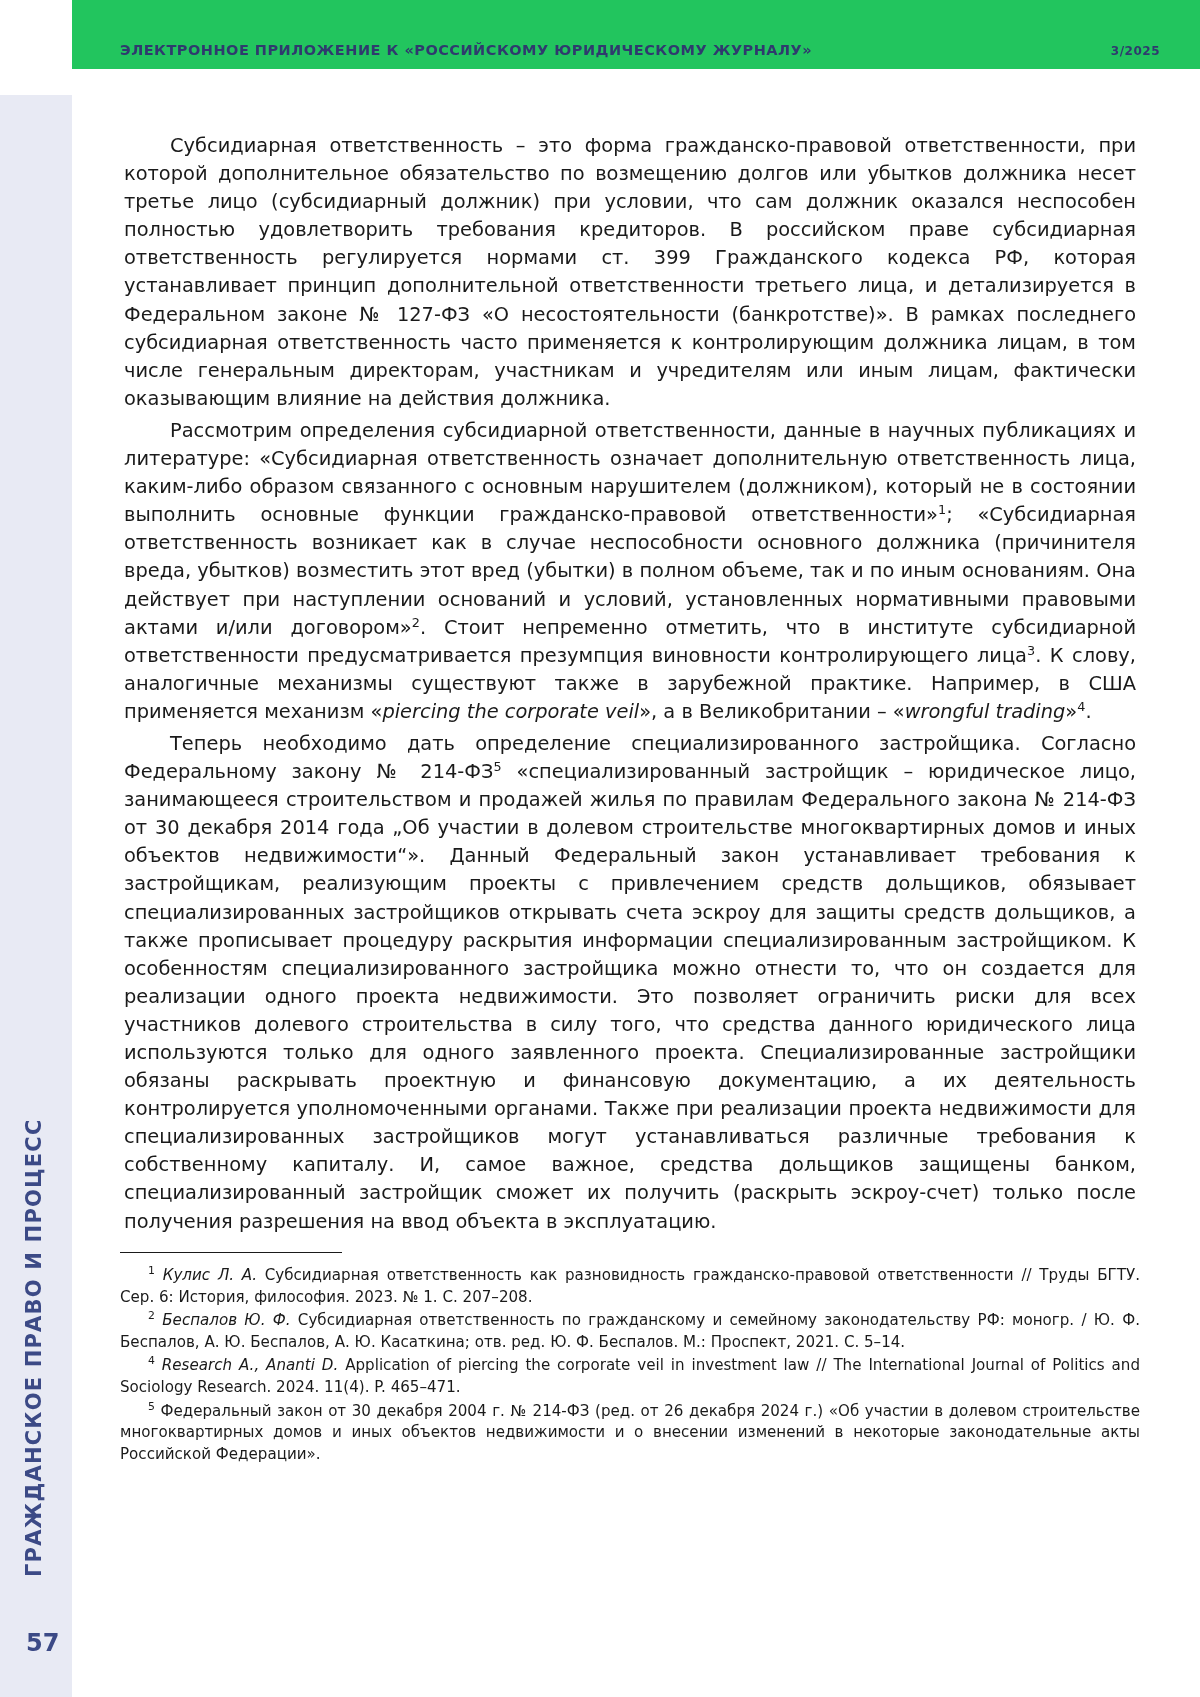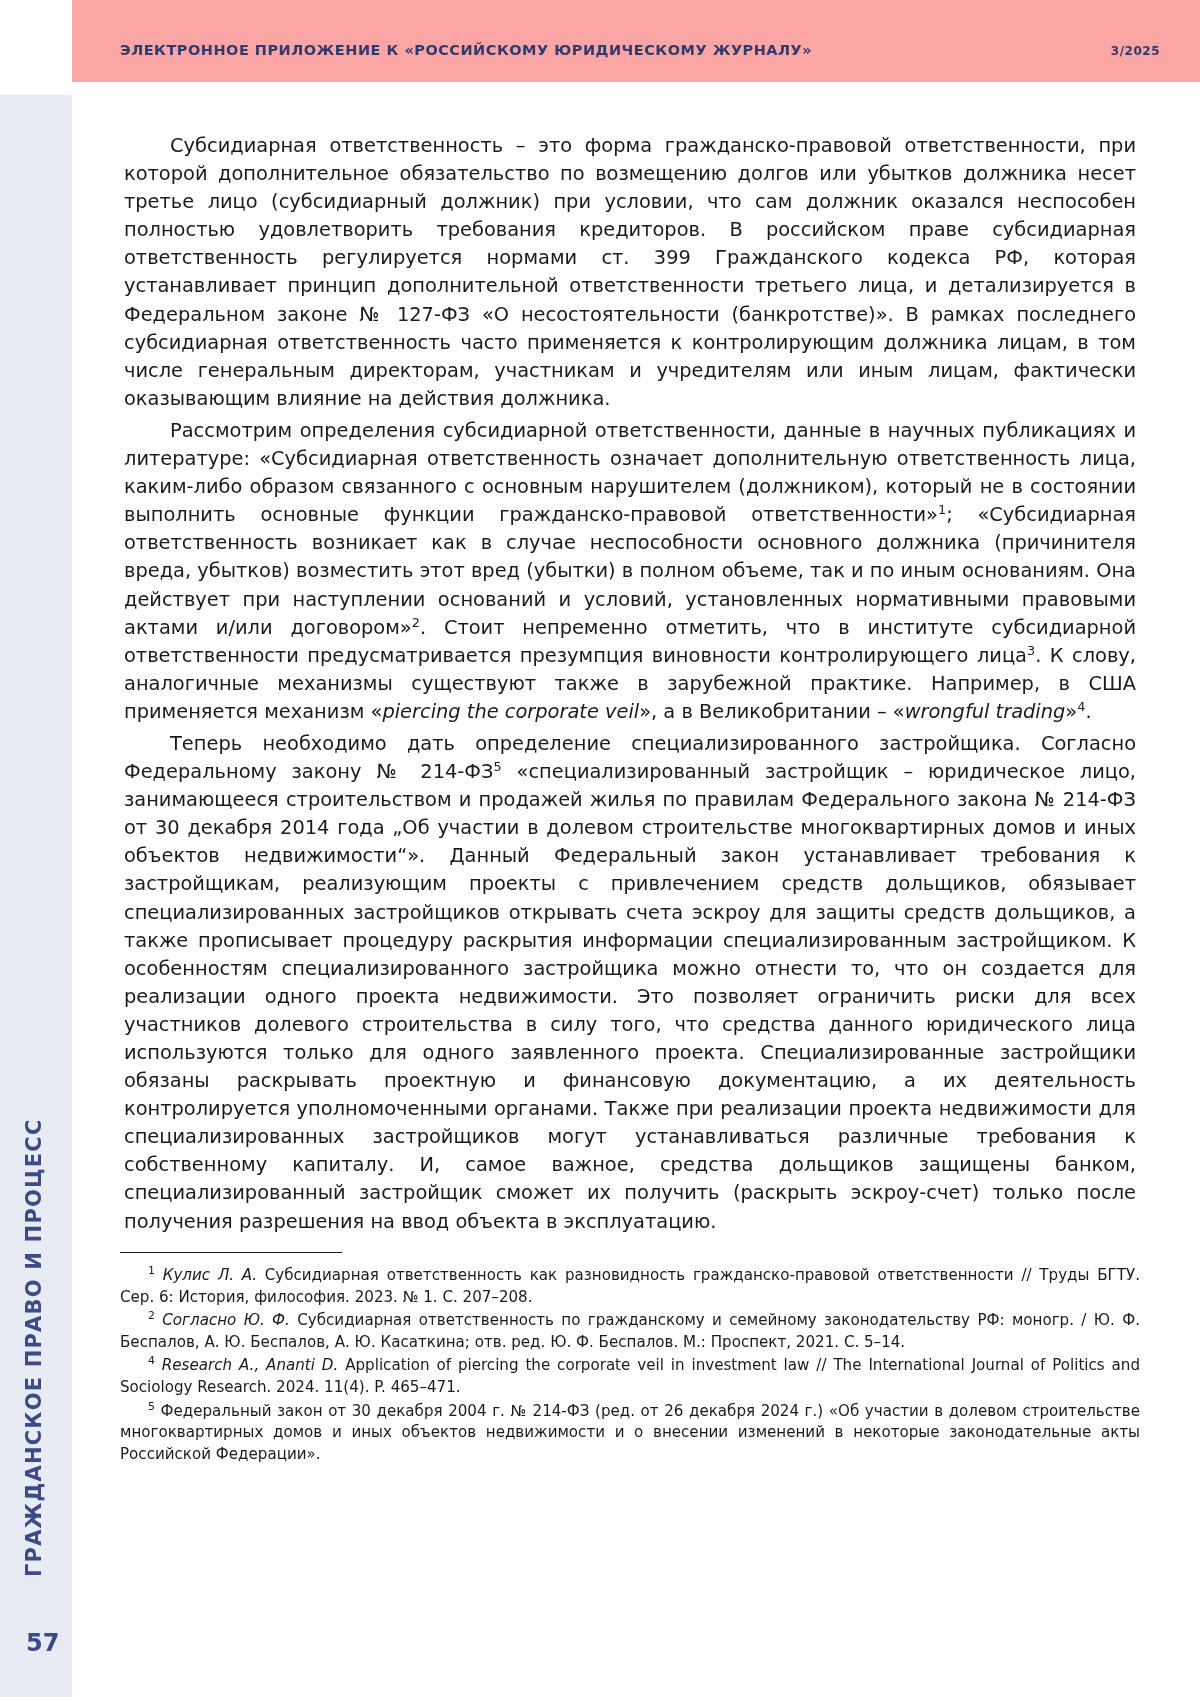--- a/index.html
+++ b/index.html
@@ -61,22 +61,22 @@
     font-weight: 700;
     color: #3c4a86;
   }
 
   
   .header {
     position: absolute;
     left: 72px;
     top: 0;
     width: 1128px;
-    height: 82px;
-    background: #fca5a5;
+    height: 69px;
+    background: #22c55e;
   }
   .header-inner {
     position: absolute;
     left: 48px;
     right: 40px;
     top: 42px;
     display: flex;
     justify-content: space-between;
     align-items: baseline;
   }
@@ -173,19 +173,19 @@
   <p class="body-par"><span>Теперь необходимо дать определение специализированного застройщика. Согласно Федеральному закону № 214-ФЗ</span><sup>5</sup><span> «специализированный застройщик – юридическое лицо, занимающееся строительством и продажей жилья по правилам Федерального закона № 214-ФЗ от 30 декабря 2014 года „Об участии в долевом строительстве многоквартирных домов и иных объектов недвижимости“». Данный Федеральный закон устанавливает требования к застройщикам, реализующим проекты с привлечением средств дольщиков, обязывает специализированных застройщиков открывать счета эскроу для защиты средств дольщиков, а также прописывает процедуру раскрытия информации специализированным застройщиком. К особенностям специализированного застройщика можно отнести то, что он создается для реализации одного проекта недвижимости. Это позволяет ограничить риски для всех участников долевого строительства в силу того, что средства данного юридического лица используются только для одного заявленного проекта. Специализированные застройщики обязаны раскрывать проектную и финансовую документацию, а их деятельность контролируется уполномоченными органами. Также при реализации проекта недвижимости для специализированных застройщиков могут устанавливаться различные требования к собственному капиталу. И, самое важное, средства дольщиков защищены банком, специализированный застройщик сможет их получить (раскрыть эскроу-счет) только после получения разрешения на ввод объекта в эксплуатацию.</span></p>
 
 
 </div>
 
 <div class="footnotes">
   <div class="fn-rule"></div>
 
   <p class="fn"><sup>1</sup> <i class="it">Кулис Л. А.</i><span> Субсидиарная ответственность как разновидность гражданско-правовой ответственности // Труды БГТУ. Сер. 6: История, философия. 2023. № 1. С. 207–208.</span></p>
 
-  <p class="fn"><sup>2</sup> <i class="it">Согласно Ю. Ф.</i><span> Субсидиарная ответственность по гражданскому и семейному законодательству РФ: моногр. / Ю. Ф. Беспалов, А. Ю. Беспалов, А. Ю. Касаткина; отв. ред. Ю. Ф. Беспалов. М.: Проспект, 2021. С. 5–14.</span></p>
+  <p class="fn"><sup>2</sup> <i class="it">Беспалов Ю. Ф.</i><span> Субсидиарная ответственность по гражданскому и семейному законодательству РФ: моногр. / Ю. Ф. Беспалов, А. Ю. Беспалов, А. Ю. Касаткина; отв. ред. Ю. Ф. Беспалов. М.: Проспект, 2021. С. 5–14.</span></p>
 
 
   <p class="fn"><sup>4</sup> <i class="it">Research A., Ananti D.</i><span> Application of piercing the corporate veil in investment law // The International Journal of Politics and Sociology Research. 2024. 11(4). P. 465–471.</span></p>
 
   <p class="fn"><sup>5</sup> <span>Федеральный закон от 30 декабря 2004 г. № 214-ФЗ (ред. от 26 декабря 2024 г.) «Об участии в долевом строительстве многоквартирных домов и иных объектов недвижимости и о внесении изменений в некоторые законодательные акты Российской Федерации».</span></p>
 </div>
 
 </body></html>

